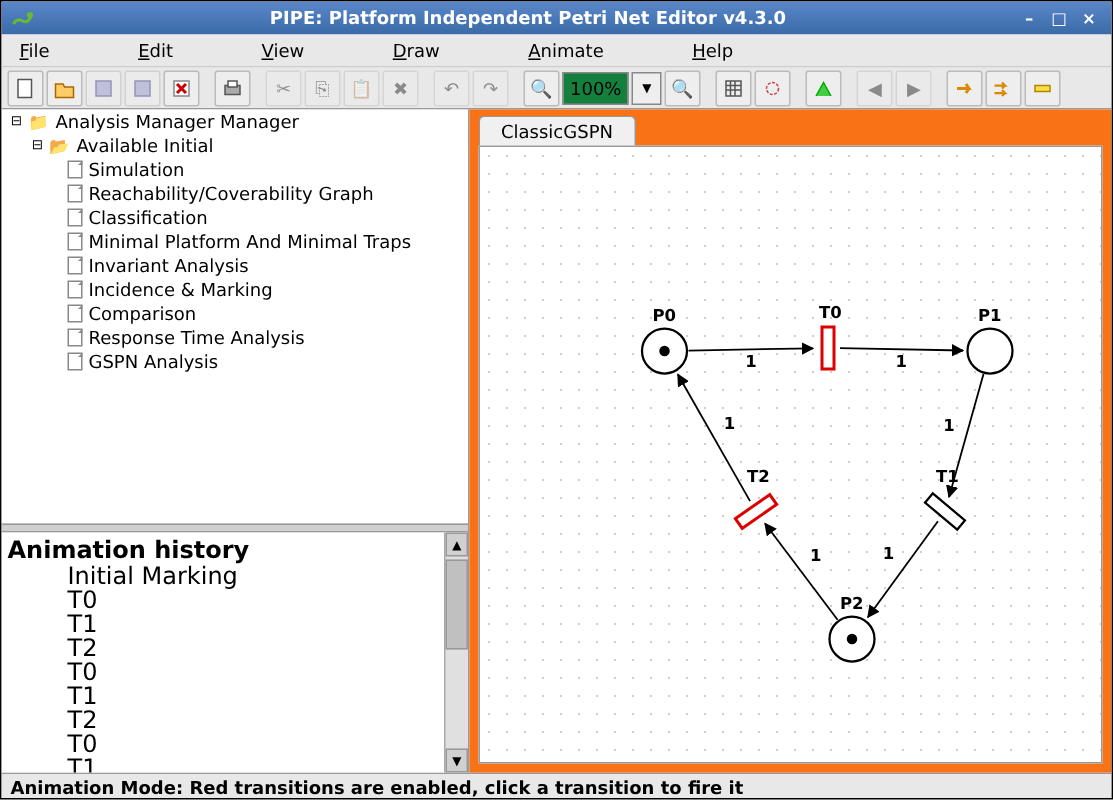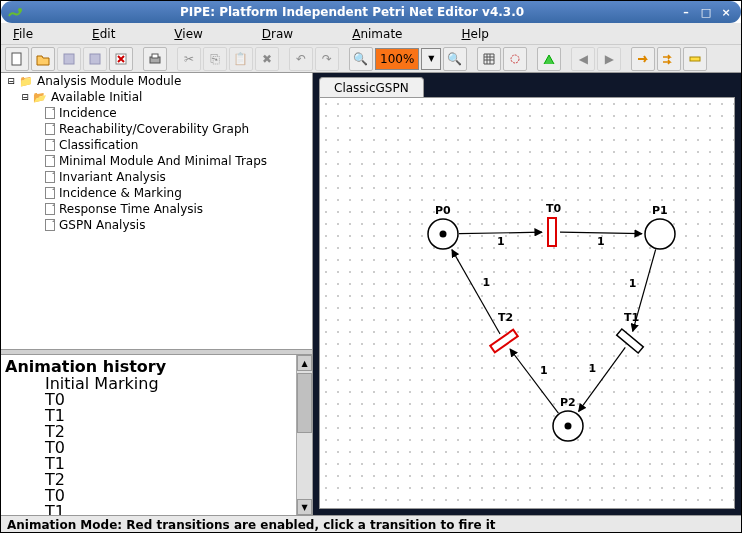--- a/index.html
+++ b/index.html
@@ -1,33 +1,33 @@
 <!DOCTYPE html>
 <html><head>
 <meta charset="utf-8">
 <style>
   * { box-sizing: border-box; margin: 0; padding: 0; font-family: "DejaVu Sans", Arial, sans-serif; }
   body { width: 742px; height: 533px; background: #fff; overflow: hidden; border: 1px solid #000; }
   
   
-  .titlebar { height: 22px; background: linear-gradient(#5a87c8, #3a6aa8); color: #fff; display: flex; align-items: center; padding: 0 6px; font-size: 12px; font-weight: bold; border-radius: 11px; }
+  .titlebar { height: 22px; background: linear-gradient(#5a87c8, #3a6aa8); color: #fff; display: flex; align-items: center; padding: 0 6px; font-size: 12px; font-weight: bold; }
   .titlebar .app-icon { width: 16px; height: 16px; margin-right: 6px; display: flex; align-items: center; justify-content: center; }
   .titlebar .title { flex: 1; text-align: center; }
   .titlebar .win-btn { width: 18px; height: 16px; margin-left: 2px; display: flex; align-items: center; justify-content: center; cursor: pointer; font-size: 11px; }
   
   
   .menubar { height: 22px; background: #e8e8e8; display: flex; align-items: center; padding: 0 4px; font-size: 12px; border-bottom: 1px solid #ccc; gap: 43px; }
   .menubar .menu-item { padding: 2px 8px; cursor: pointer; }
   .menubar .menu-item span { text-decoration: underline; }
   
   
   .toolbar { height: 28px; background: #e8e8e8; display: flex; align-items: center; padding: 2px 4px; border-bottom: 1px solid #999; gap: 2px; }
   .tool-btn { width: 24px; height: 24px; border: 1px solid #bbb; background: #eee; display: flex; align-items: center; justify-content: center; cursor: pointer; font-size: 12px; border-radius: 2px; }
   .tool-sep { width: 6px; }
-  .zoom-box { height: 22px; border: 1px solid #888; background: #f97316; padding: 0 4px; font-size: 12px; display: flex; align-items: center; }
+  .zoom-box { height: 22px; border: 1px solid #888; background: #15803d; padding: 0 4px; font-size: 12px; display: flex; align-items: center; }
   .zoom-dd { width: 20px; height: 22px; border: 1px solid #888; background: #eee; cursor: pointer; display: flex; align-items: center; justify-content: center; font-size: 8px; }
   
   
   .main { display: flex; height: 442px; }
   
   
   .left-panel { width: 312px; display: flex; flex-direction: column; border-right: 1px solid #999; }
   
   .tree-panel { flex: 1; background: #fff; overflow: hidden; font-size: 12px; }
   .tree-row { display: flex; align-items: center; padding: 1px 4px; cursor: pointer; white-space: nowrap; }
@@ -44,21 +44,21 @@
   .history-panel { height: 160px; background: #fff; display: flex; }
   .history-content { flex: 1; padding: 2px 4px; font-size: 16px; overflow: hidden; }
   .history-title { font-weight: bold; }
   .history-row { padding: 0; line-height: 16px; margin-left: 40px; }
   .scrollbar-v { width: 16px; background: #e0e0e0; border-left: 1px solid #aaa; display: flex; flex-direction: column; }
   .scroll-btn { height: 16px; background: #d0d0d0; border: 1px solid #999; display: flex; align-items: center; justify-content: center; font-size: 8px; cursor: pointer; }
   .scroll-thumb { background: #c0c0c0; border: 1px solid #999; height: 60px; margin: 2px 0; }
   .scroll-track { flex: 1; }
   
   
-  .canvas-area { flex: 1; display: flex; flex-direction: column; background: #0f172a; }
+  .canvas-area { flex: 1; display: flex; flex-direction: column; background: #f97316; }
   .tab-bar { height: 24px; display: flex; align-items: flex-end; padding: 2px 6px 0 6px; }
   .tab { background: #e8e8e8; border: 1px solid #999; border-bottom: none; padding: 3px 14px; font-size: 12px; border-radius: 4px 4px 0 0; cursor: pointer; position: relative; top: 1px; background: #f0f0f0; }
   .canvas-frame { flex: 1; margin: 0 6px 6px 6px; border: 1px solid #999; background: #fff; position: relative; overflow: hidden; }
   .grid-bg { position: absolute; inset: 0; background-image: radial-gradient(circle, #ccc 1px, transparent 1px); background-size: 12px 12px; }
   
   
   .statusbar { height: 18px; background: #e8e8e8; border-top: 1px solid #999; font-size: 12px; font-weight: bold; padding: 1px 6px; display: flex; align-items: center; }
 </style>
 </head>
 <body>
@@ -169,57 +169,62 @@
       </svg>
     </div>
 </div>
 
 <div class="main">
   <div class="left-panel">
     <div class="tree-panel" id="tree-panel">
         <div class="tree-row">
           <span class="tree-toggle">⊟</span>
           <span class="tree-icon folder-icon"></span>
-          <span>Analysis Module Module</span>
+          <span>Analysis Manager Manager</span>
         </div>
         <div class="tree-row">
           <span class="tree-indent" style="width:14px"></span>
           <span class="tree-toggle">⊟</span>
           <span class="tree-icon folder-open-icon"></span>
           <span>Available Initial</span>
         </div>
         <div class="tree-row">
           <span class="tree-indent" style="width:40px"></span>
           <span class="tree-icon file-icon"></span>
-          <span>Incidence</span>
+          <span>Simulation</span>
         </div>
         <div class="tree-row">
           <span class="tree-indent" style="width:40px"></span>
           <span class="tree-icon file-icon"></span>
           <span>Reachability/Coverability Graph</span>
         </div>
         <div class="tree-row">
           <span class="tree-indent" style="width:40px"></span>
           <span class="tree-icon file-icon"></span>
           <span>Classification</span>
         </div>
         <div class="tree-row">
           <span class="tree-indent" style="width:40px"></span>
           <span class="tree-icon file-icon"></span>
-          <span>Minimal Module And Minimal Traps</span>
+          <span>Minimal Platform And Minimal Traps</span>
         </div>
         <div class="tree-row">
           <span class="tree-indent" style="width:40px"></span>
           <span class="tree-icon file-icon"></span>
           <span>Invariant Analysis</span>
         </div>
         <div class="tree-row">
           <span class="tree-indent" style="width:40px"></span>
           <span class="tree-icon file-icon"></span>
           <span>Incidence &amp; Marking</span>
+        </div>
+        <div class="tree-row">
+          <span class="tree-indent" style="width:40px"></span>
+          <span class="tree-icon file-icon"></span>
+          <span>Comparison</span>
         </div>
         <div class="tree-row">
           <span class="tree-indent" style="width:40px"></span>
           <span class="tree-icon file-icon"></span>
           <span>Response Time Analysis</span>
         </div>
         <div class="tree-row">
           <span class="tree-indent" style="width:40px"></span>
           <span class="tree-icon file-icon"></span>
           <span>GSPN Analysis</span>

